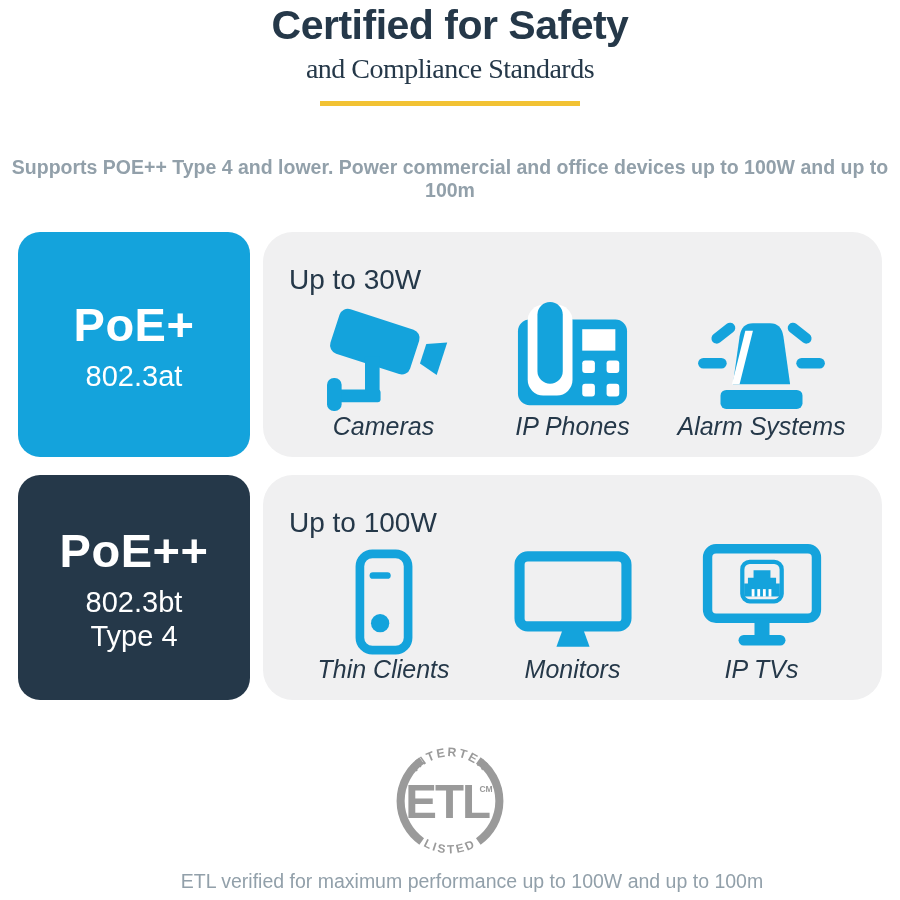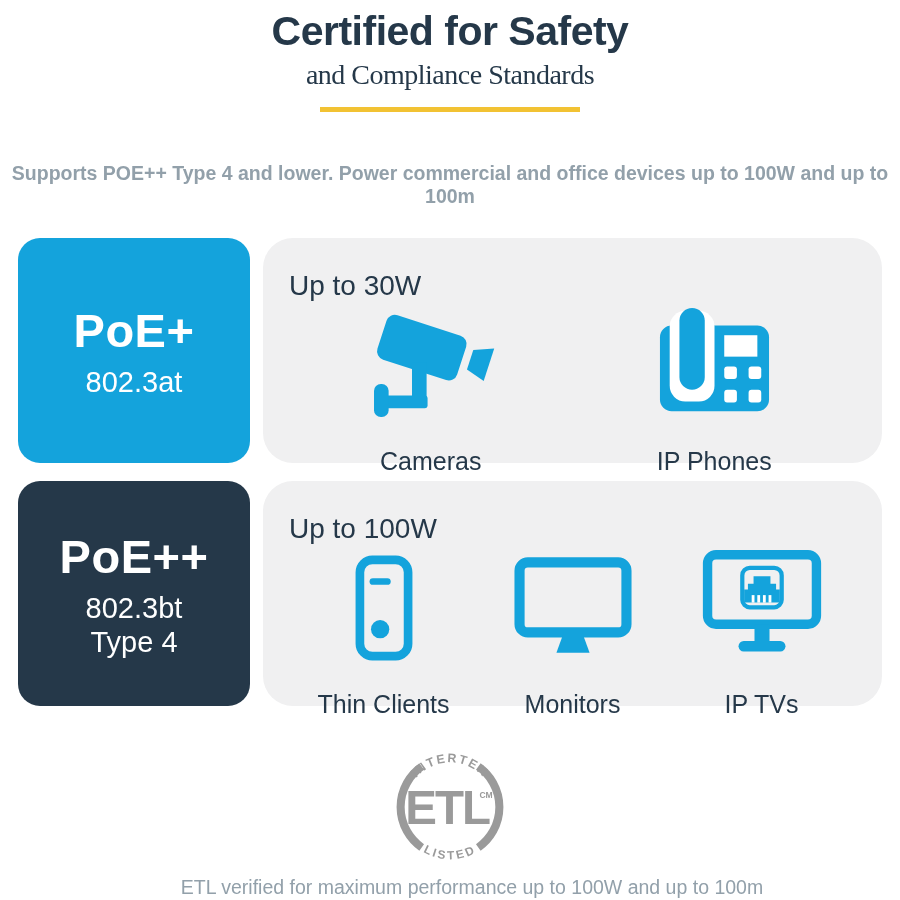--- a/index.html
+++ b/index.html
@@ -3,41 +3,41 @@
 <meta charset="utf-8">
 <style>
   :root{
     --accent-blue:#14A3DC; --navy:#253849; --panel-gray:#F0F0F1;
     --underline-yellow:#F2C233; --muted-text:#92A0AA; --logo-gray:#9A9A9A;
   }
   *{margin:0;padding:0;box-sizing:border-box;}
   body{background:#fff;}
   .page{width:900px;height:900px;background:#fff;overflow:hidden;
         font-family:"Liberation Sans",sans-serif;}
-  header{padding-top:6px;text-align:center;}
+  header{text-align:center;}
   .title-bold{font-size:41px;font-weight:700;color:var(--navy);line-height:1.25;letter-spacing:-0.5px;}
   .title-light{font-size:28px;font-weight:400;color:var(--navy);line-height:1.25;letter-spacing:-0.5px;font-family:Liberation Serif, serif;}
   .divider{width:260px;height:5px;background:var(--underline-yellow);margin:15px auto 0;}
   .subtitle{margin-top:50px;text-align:center;font-size:19.5px;color:var(--muted-text);font-weight:700;}
   .rows{margin:30px 18px 0;display:flex;flex-direction:column;gap:18px;}
   .row{display:flex;gap:13px;height:225px;}
   .badge{width:232px;flex-shrink:0;border-radius:22px;color:#fff;
          display:flex;flex-direction:column;align-items:center;justify-content:center;text-align:center;}
   .badge.blue{background:var(--accent-blue);}
   .badge.navy{background:var(--navy);}
   .badge-title{font-size:47px;font-weight:700;letter-spacing:0.5px;}
   .badge-sub{font-size:29px;font-weight:400;line-height:1.18;margin-top:7px;}
   .badge-sub2{font-size:29px;font-weight:400;line-height:1.18;}
   .panel{flex:1;background:var(--panel-gray);border-radius:30px;
          padding:32px 26px 18px;display:flex;flex-direction:column;}
   .panel-heading{font-size:28px;color:var(--navy);}
   .items{flex:1;display:flex;align-items:flex-end;}
   .item{flex:1;display:flex;flex-direction:column;align-items:center;}
   .icon{height:116px;display:flex;align-items:flex-end;justify-content:center;color:var(--accent-blue);}
-  .item-label{font-size:25px;color:var(--navy);margin-top:29px;white-space:nowrap;}
+  .item-label{font-size:25px;color:var(--navy);margin-top:0;white-space:nowrap;font-style:italic;}
   footer{text-align:center;margin-top:44px;}
   .etl{color:var(--logo-gray);}
   .footnote{margin-top:8px;font-size:19.5px;color:var(--muted-text);padding-left:44px;}
 </style>
 </head>
 <body>
 
 <div class="page">
 
   <header>
@@ -85,20 +85,36 @@
                 <rect x="72" y="30" width="34" height="22" fill="#fff"></rect>
                 <rect x="72" y="62" width="13" height="13" rx="3" fill="#fff"></rect>
                 <rect x="97" y="62" width="13" height="13" rx="3" fill="#fff"></rect>
                 <rect x="72" y="86" width="13" height="13" rx="3" fill="#fff"></rect>
                 <rect x="97" y="86" width="13" height="13" rx="3" fill="#fff"></rect>
               </svg>
             </span>
             <span class="item-label">IP Phones</span>
           </div>
 
+          <div class="item">
+            <span class="icon">
+              <svg width="143" height="110" viewBox="0 0 150 115">
+                <path fill="currentColor" d="M45,86 L52,36 Q54,22 66,22 L84,22 Q96,22 98,36 L105,86 Z"></path>
+                <polygon fill="#fff" points="58,30 66,30 52,86 44,86"></polygon>
+                <rect x="32" y="92" width="86" height="20" rx="6" fill="currentColor"></rect>
+                <g stroke="currentColor" stroke-width="11" stroke-linecap="round">
+                  <line x1="28" y1="38" x2="42" y2="27"></line>
+                  <line x1="14" y1="64" x2="33" y2="64"></line>
+                  <line x1="122" y1="38" x2="108" y2="27"></line>
+                  <line x1="136" y1="64" x2="117" y2="64"></line>
+                </g>
+              </svg>
+            </span>
+            <span class="item-label">Alarm Systems</span>
+          </div>
 
         </div>
       </div>
     </section>
 
     <section class="row">
       <div class="badge navy">
         <div class="badge-title">PoE++</div>
         <div class="badge-sub">802.3bt</div>
         <div class="badge-sub2">Type 4</div>

